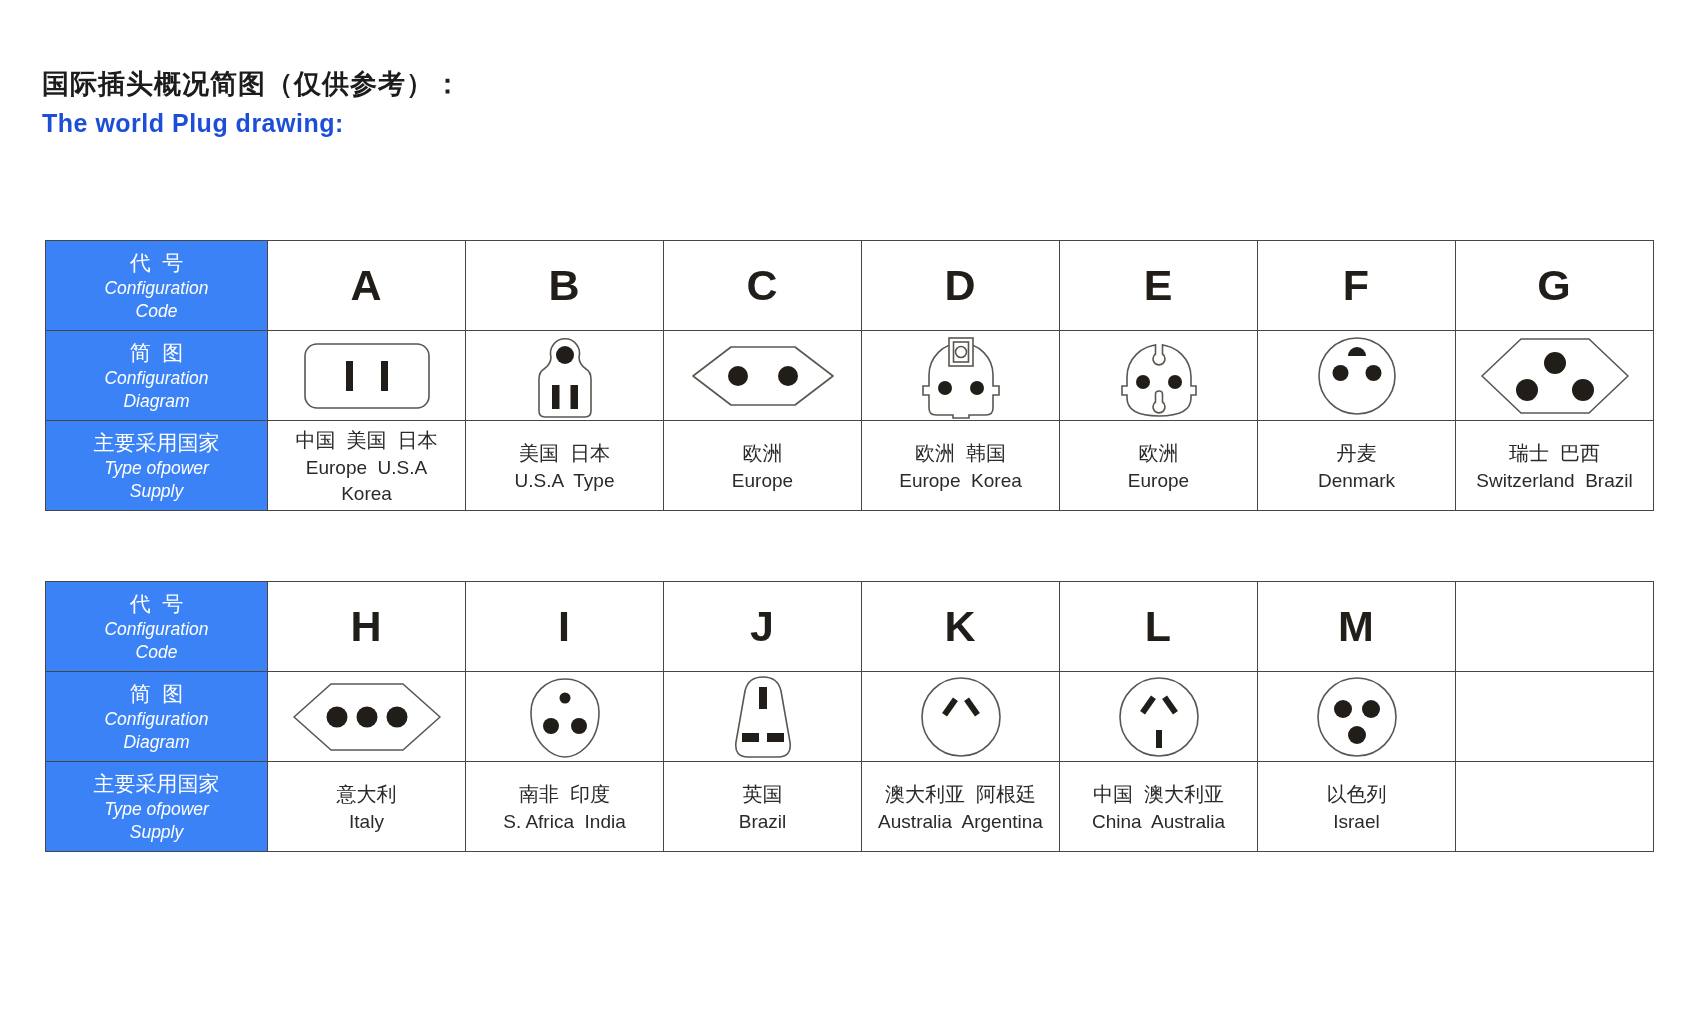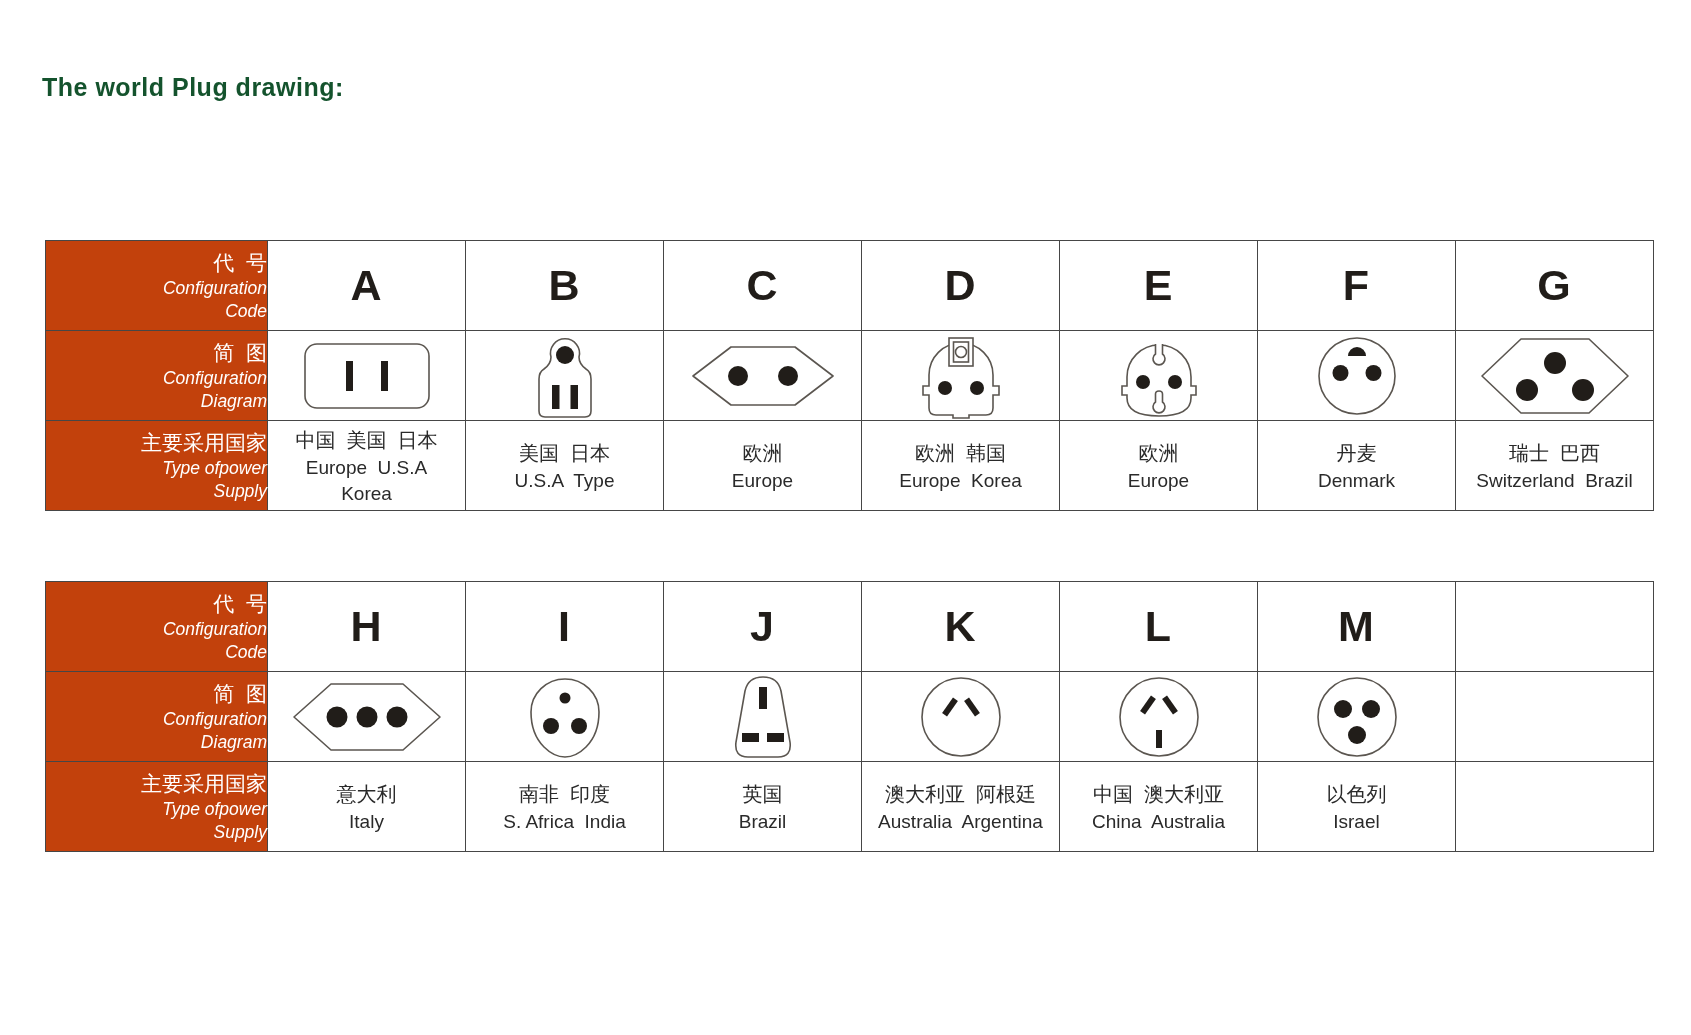--- a/index.html
+++ b/index.html
@@ -7,61 +7,61 @@
   body {
     width:1691px; height:1035px;
     background:#ffffff;
     font-family:"Liberation Sans","DejaVu Sans",sans-serif;
     color:#242424;
     position:relative;
     overflow:hidden;
   }
   .title-block { position:absolute; left:42px; top:66px; }
   .title-zh { font-size:27px; font-weight:700; letter-spacing:1px; color:#1c1c1c; }
-  .title-en { font-size:25px; font-weight:700; letter-spacing:0.5px; color:#14532d; margin-top:7px; }
+  .title-en { font-size:25px; font-weight:700; letter-spacing:0.5px; color:#1d4ed8; margin-top:7px; }
 
   table.plug-table {
     position:absolute; left:45px;
     border-collapse:collapse;
     table-layout:fixed;
   }
   #table1 { top:240px; }
   #table2 { top:581px; }
 
   .plug-table td {
     border:1.5px solid #464646;
     text-align:center;
     vertical-align:middle;
     padding:0;
     height:90px;
     background:#ffffff;
   }
   td.rowhead {
-    background:#c2410c;
+    background:#3b82f6;
     color:#ffffff;
-    text-align:right;
   }
   .rh-zh { font-size:21px; white-space:pre-wrap; line-height:1.35; }
   .rh-en { font-size:17.5px; line-height:1.28;font-style:italic; }
 
   .code-letter { font-size:43px; font-weight:700; color:#211d19; letter-spacing:1px; }
 
   .country-zh { font-size:20px; white-space:pre-wrap; color:#2a2a2a; line-height:1.5; }
   .country-en { font-size:19px; white-space:pre-wrap; color:#2a2a2a; line-height:1.35; }
 
   .plug { display:block; margin:0 auto; }
   .plug path, .plug rect, .plug circle, .plug ellipse {
     fill:#ffffff; stroke:#5b5650; stroke-width:1.6px;
   }
   .plug .pin { fill:#211d19; stroke:none; }
 </style>
 </head>
 <body>
 
 <div class="title-block">
+  <div class="title-zh">国际插头概况简图（仅供参考）：</div>
   <div class="title-en">The world Plug drawing:</div>
 </div>
 
 <table class="plug-table" id="table1">
   <colgroup>
     <col style="width:222px">
       <col style="width:198px">
       <col style="width:198px">
       <col style="width:198px">
     <col style="width:198px">

